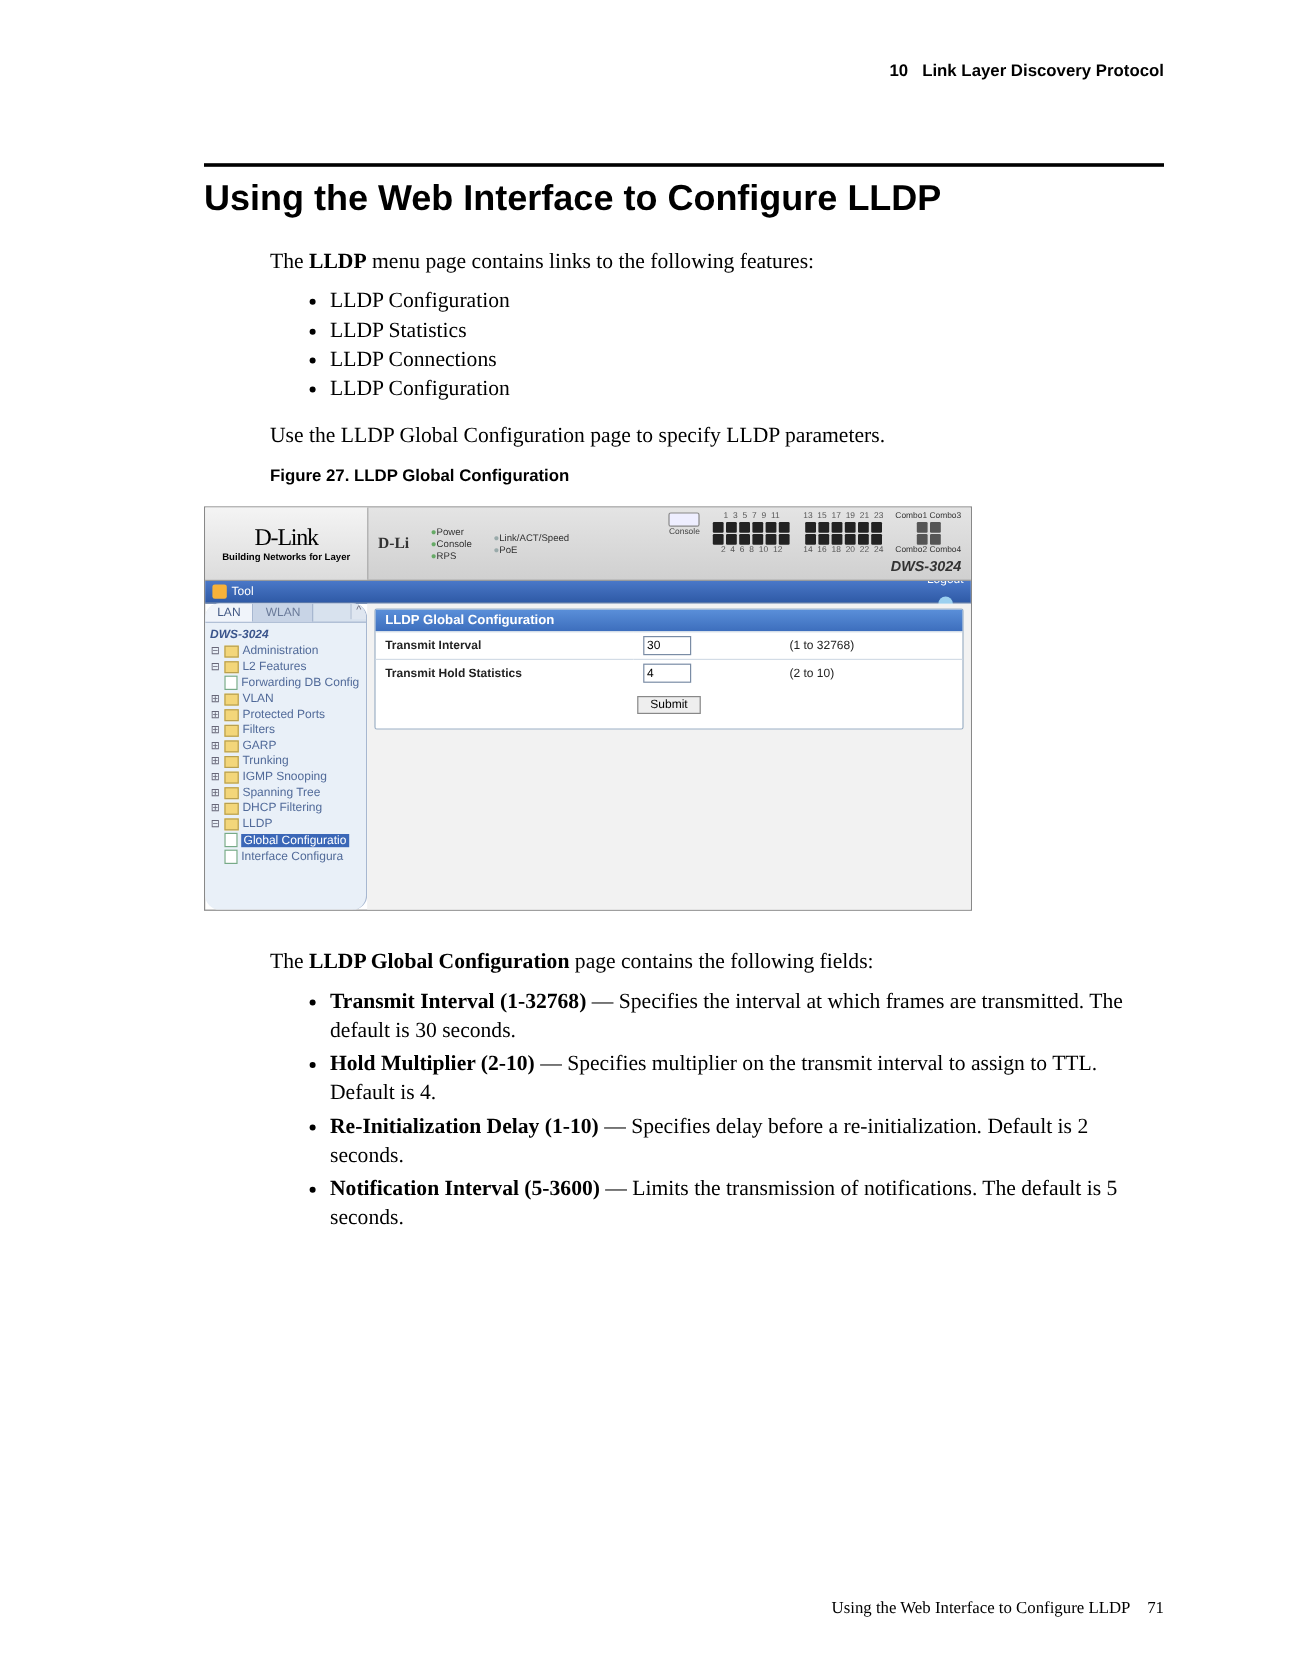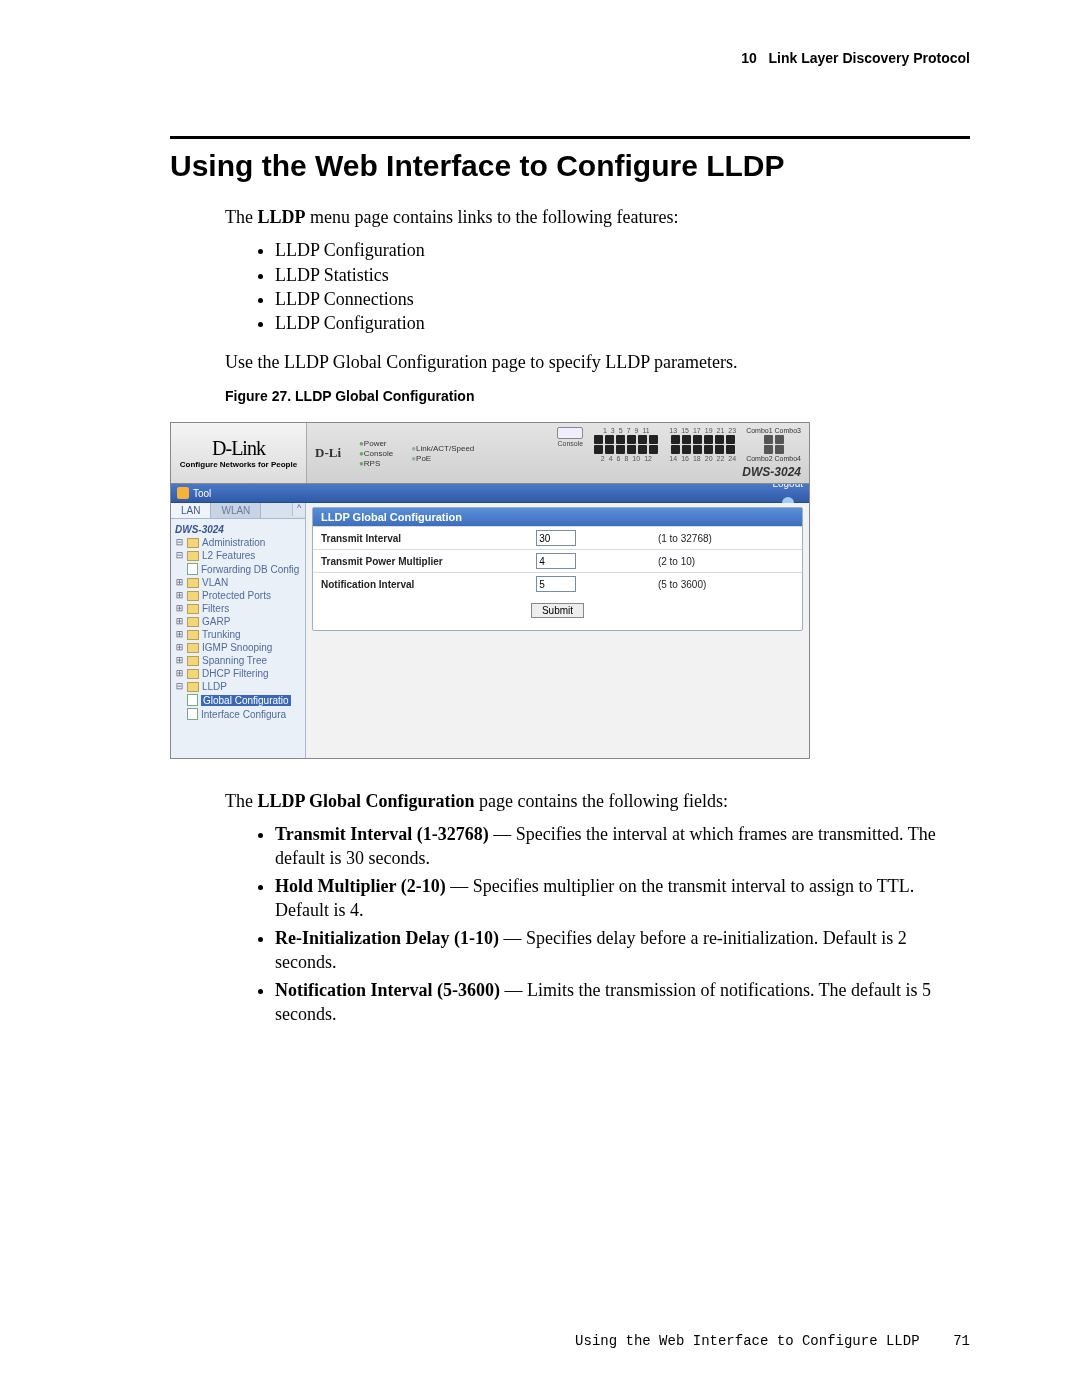--- a/index.html
+++ b/index.html
@@ -127,20 +127,21 @@
   .sidebar {
     width: 135px;
     background: #e9f0f8;
     border-right: 1px solid #a7b7d0;
     overflow: hidden;
     padding-top: 0;
     box-sizing: border-box;
     color:#516a99;
     font-size: 10px;
     position: relative;
+    border-radius: 12px;
   }
   .tabs-row {
     display:flex;
     background: #d8e2ee;
     border-bottom: 1px solid #a7b7d0;
     font-size:10px;
   }
   .tab {
     padding: 2px 10px;
     border-right:1px solid #a7b7d0;
@@ -194,21 +195,21 @@
 
   
   .field-list { font-size:18px; margin: 0 0 0 85px; padding-left:20px; line-height:1.33;}
   .field-list li { margin-bottom: 4px; }
 
   
   .ftr {
     position:absolute;
     bottom: 48px;
     right: 110px;
-    font-family: Liberation Mono, monospace;
+    font-family: Liberation Serif, serif;
     font-size: 14px;
   }
 </style>
 </head>
 <body>
 
 <div class="page">
 
   <div class="hdr">
     <span>10</span>&nbsp;&nbsp;&nbsp;<span>Link Layer Discovery Protocol</span>
@@ -231,21 +232,21 @@
 
   <div class="fig-caption">
     <span class="fc-strong">Figure 27.</span>
     <span class="fc-title">LLDP Global Configuration</span>
   </div>
 
   <div class="shot">
     <div class="shot-banner">
       <div class="logo-area">
         <div class="logo-text">D-Link</div>
-        <div class="logo-tag">Configure Networks for People</div>
+        <div class="logo-tag">Building Networks for Layer</div>
       </div>
       <div class="device-area">
         <div class="dev-top">
           <span style="font-weight:900;font-size:13px;font-family:'Times New Roman',serif">D-Li</span>
           <div class="leds">
             <span>Power</span>
             <span>Console</span>
             <span>RPS</span>
           </div>
           <div class="leds leds2">
@@ -447,28 +448,23 @@
         <div class="panel">
           <div class="panel-title">LLDP Global Configuration</div>
           <table class="cfg-table">
             <tbody>
                 <tr>
               <td class="l">Transmit Interval</td>
               <td class="v"><input value="30" style=""></td>
               <td class="r">(1 to 32768)</td>
             </tr>
             <tr>
-              <td class="l">Transmit Power Multiplier</td>
+              <td class="l">Transmit Hold Statistics</td>
               <td class="v"><input value="4" style=""></td>
               <td class="r">(2 to 10)</td>
-            </tr>
-            <tr>
-              <td class="l">Notification Interval</td>
-              <td class="v"><input value="5" style=""></td>
-              <td class="r">(5 to 3600)</td>
             </tr>
           </tbody>
             </table>
           <div class="submit-row">
             <button>Submit</button>
           </div>
         </div>
       </div>
     </div>
   </div>

